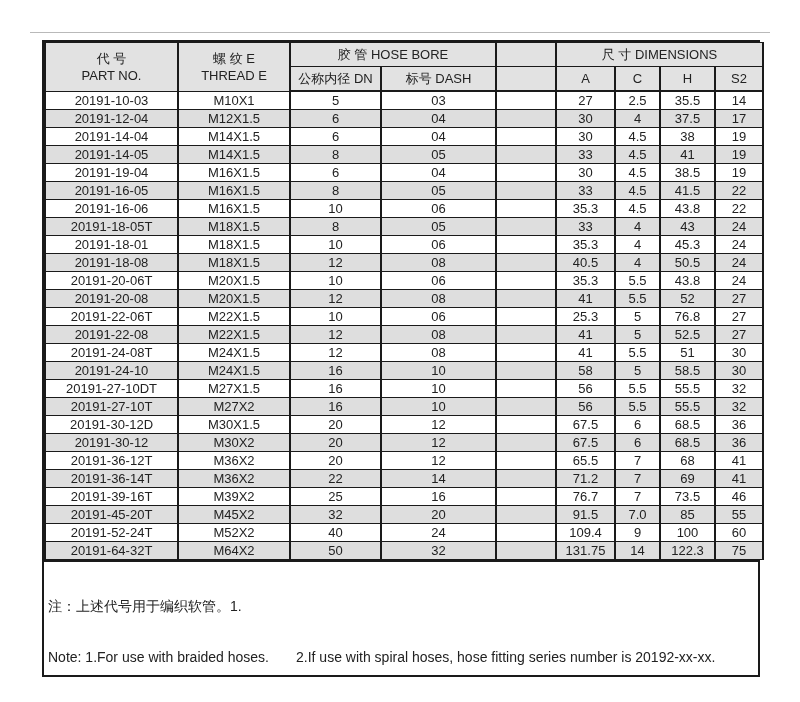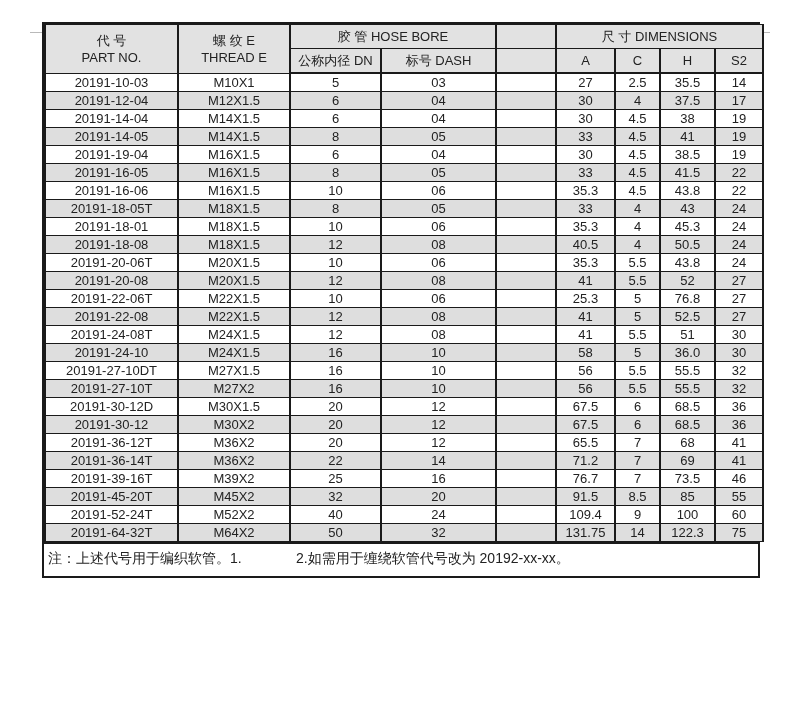--- a/index.html
+++ b/index.html
@@ -8,21 +8,21 @@
     background:#ffffff;
     font-family:"Liberation Sans", sans-serif;
     color:#222222;
     overflow:hidden;
   }
   .top-rule {
     position:absolute; left:30px; top:32px; width:740px; height:1px;
     background:#b9b9b9;
   }
   .frame {
-    position:absolute; left:42px; top:22px; width:718px;
+    position:absolute; left:42px; top:40px; width:718px;
     border:2px solid #1a1a1a;
     box-sizing:border-box;
     background:#ffffff;
   }
   table.spec {
     border-collapse:collapse;
     width:100%;
     table-layout:fixed;
   }
   table.spec th, table.spec td {
@@ -50,21 +50,21 @@
     line-height:17px;
     background:#ffffff;
   }
   table.spec tbody tr.stripe td { background:#dedede; }
   .notes {
     border-top:2px solid #1a1a1a;
     padding:4px 2px 7px 4px;
     font-size:14px;
     background:#ffffff;
   }
-  .note-line { display:flex; line-height:21px; white-space:nowrap; }
+  .note-line { display:flex; line-height:21px; white-space:nowrap;margin-top:30px; }
   .note-left { width:248px; flex:0 0 248px; }
   .note-right { flex:1; }
 </style>
 </head>
 <body>
 
 <div class="top-rule"></div>
 
 <div class="frame">
   <table class="spec">
@@ -270,21 +270,21 @@
           <td>30</td>
         </tr>
         <tr class="stripe">
           <td>20191-24-10</td>
           <td>M24X1.5</td>
           <td>16</td>
           <td>10</td>
           <td></td>
           <td>58</td>
           <td>5</td>
-          <td>36.0</td>
+          <td>58.5</td>
           <td>30</td>
         </tr>
         <tr>
           <td>20191-27-10DT</td>
           <td>M27X1.5</td>
           <td>16</td>
           <td>10</td>
           <td></td>
           <td>56</td>
           <td>5.5</td>
@@ -357,21 +357,21 @@
           <td>73.5</td>
           <td>46</td>
         </tr>
         <tr class="stripe">
           <td>20191-45-20T</td>
           <td>M45X2</td>
           <td>32</td>
           <td>20</td>
           <td></td>
           <td>91.5</td>
-          <td>8.5</td>
+          <td>7.0</td>
           <td>85</td>
           <td>55</td>
         </tr>
         <tr>
           <td>20191-52-24T</td>
           <td>M52X2</td>
           <td>40</td>
           <td>24</td>
           <td></td>
           <td>109.4</td>
@@ -389,16 +389,19 @@
           <td>14</td>
           <td>122.3</td>
           <td>75</td>
         </tr>
       </tbody>
   </table>
 
   <div class="notes">
     <div class="note-line">
       <span class="note-left">注：上述代号用于编织软管。1.</span>
-      <span class="note-right">2.如需用于缠绕软管代号改为 20192-xx-xx。</span>
+    </div>
+    <div class="note-line">
+      <span class="note-left">Note: 1.For use with braided hoses.</span>
+      <span class="note-right">2.If use with spiral hoses, hose fitting series number is 20192-xx-xx.</span>
     </div>
   </div>
 </div>
 
 </body></html>

